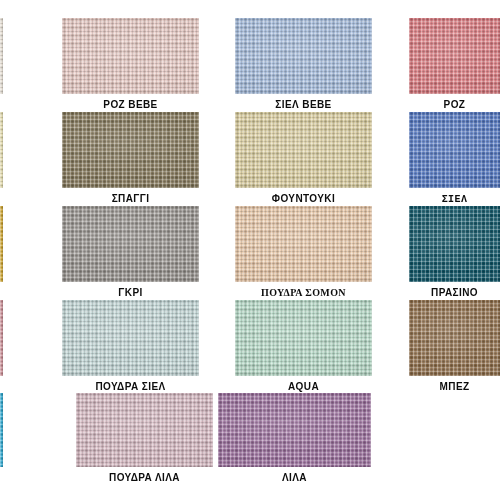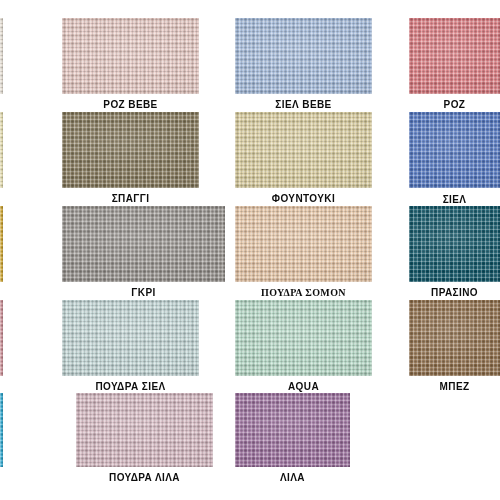--- a/index.html
+++ b/index.html
@@ -126,21 +126,21 @@
       </div>
       <div class="swatch-label" style="top: 81px; color: rgb(13, 13, 13);">ΡΟΖ ΒΕΒΕ</div>
     </div>
     <div class="swatch-cell" style="left: 62px; top: 112px; width: 137px; height: 95px; padding-left: 10px;">
       <div class="swatch-tile" style="height: 76px; background-color: rgb(135, 122, 92);">
         <div class="weave"></div>
         <div class="weave-shade"></div>
       </div>
       <div class="swatch-label" style="top: 81px; color: rgb(13, 13, 13);">ΣΠΑΓΓΙ</div>
     </div>
-    <div class="swatch-cell" style="left: 62px; top: 206px; width: 163px; height: 95px;">
+    <div class="swatch-cell" style="left: 62px; top: 206px; width: 137px; height: 95px;">
       <div class="swatch-tile" style="height: 76px; background-color: rgb(154, 150, 145);">
         <div class="weave"></div>
         <div class="weave-shade"></div>
       </div>
       <div class="swatch-label" style="top: 81px; color: rgb(13, 13, 13);">ΓΚΡΙ</div>
     </div>
     <div class="swatch-cell" style="left: 62px; top: 300px; width: 137px; height: 95px; padding-left: 20px;">
       <div class="swatch-tile" style="height: 76px; background-color: rgb(196, 217, 216);">
         <div class="weave"></div>
         <div class="weave-shade"></div>
@@ -175,40 +175,40 @@
       </div>
       <div class="swatch-label" style="top: 81px; color: rgb(13, 13, 13); font-family: Liberation Serif, serif;">ΠΟΥΔΡΑ ΣΟΜΟΝ</div>
     </div>
     <div class="swatch-cell" style="left: 235px; top: 300px; width: 137px; height: 95px;">
       <div class="swatch-tile" style="height: 76px; background-color: rgb(184, 220, 201);">
         <div class="weave"></div>
         <div class="weave-shade"></div>
       </div>
       <div class="swatch-label" style="top: 81px; color: rgb(13, 13, 13);">AQUA</div>
     </div>
-    <div class="swatch-cell" style="left: 235px; top: 393px; width: 115px; height: 93px; padding-left: 12px;">
+    <div class="swatch-cell" style="left: 218px; top: 393px; width: 153px; height: 93px; padding-left: 12px;">
       <div class="swatch-tile" style="height: 74px; background-color: rgb(158, 114, 160);">
         <div class="weave"></div>
         <div class="weave-shade"></div>
       </div>
       <div class="swatch-label" style="top: 79px; color: rgb(13, 13, 13);">ΛΙΛΑ</div>
     </div>
     <div class="swatch-cell" style="left: 409px; top: 18px; width: 91px; height: 95px;">
       <div class="swatch-tile" style="height: 76px; background-color: rgb(221, 124, 130);">
         <div class="weave"></div>
         <div class="weave-shade"></div>
       </div>
       <div class="swatch-label" style="top: 81px; color: rgb(13, 13, 13);">ΡΟΖ</div>
     </div>
     <div class="swatch-cell" style="left: 409px; top: 112px; width: 91px; height: 95px;">
       <div class="swatch-tile" style="height: 76px; background-color: rgb(84, 121, 196);">
         <div class="weave"></div>
         <div class="weave-shade"></div>
       </div>
-      <div class="swatch-label" style="top: 82px; color: rgb(13, 13, 13);">ΣΙΕΛ</div>
+      <div class="swatch-label" style="top: 82px; color: rgb(13, 13, 13); font-family: Liberation Mono, monospace;">ΣΙΕΛ</div>
     </div>
     <div class="swatch-cell" style="left: 409px; top: 206px; width: 91px; height: 95px;">
       <div class="swatch-tile" style="height: 76px; background-color: rgb(15, 86, 104);">
         <div class="weave"></div>
         <div class="weave-shade"></div>
       </div>
       <div class="swatch-label" style="top: 81px; color: rgb(13, 13, 13);">ΠΡΑΣΙΝΟ</div>
     </div>
     <div class="swatch-cell" style="left: 409px; top: 300px; width: 91px; height: 95px;">
       <div class="swatch-tile" style="height: 76px; background-color: rgb(146, 113, 77);">

